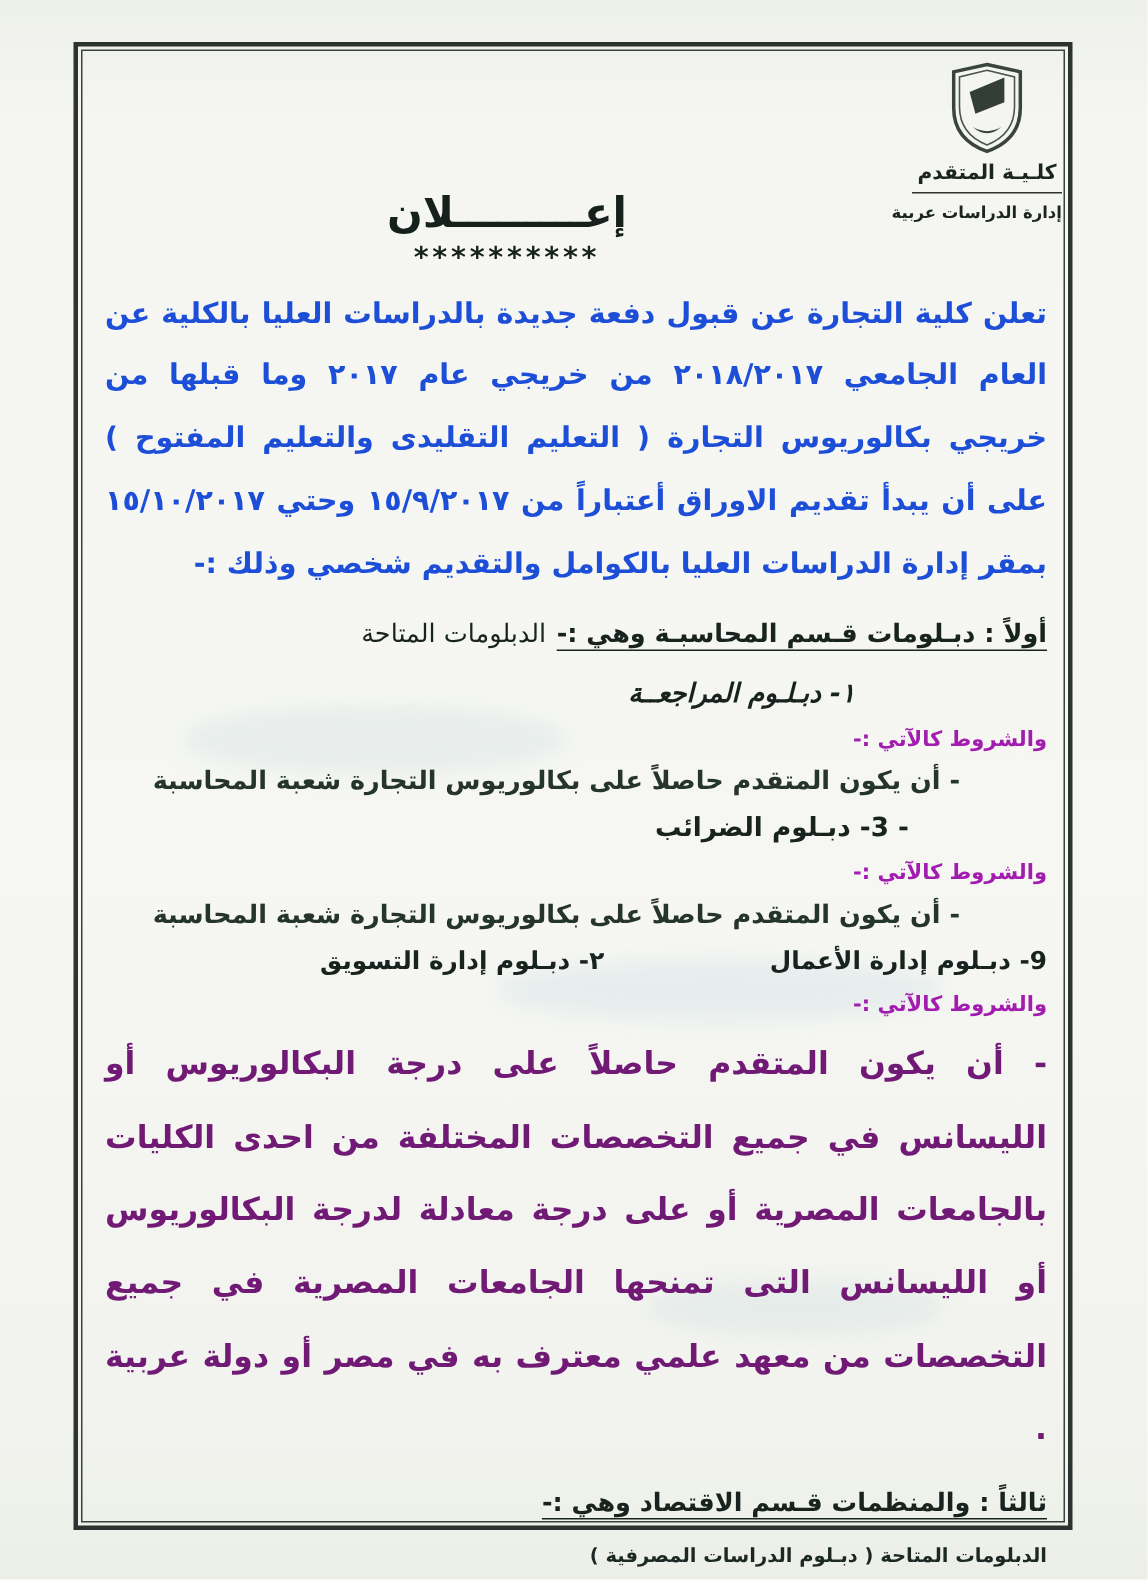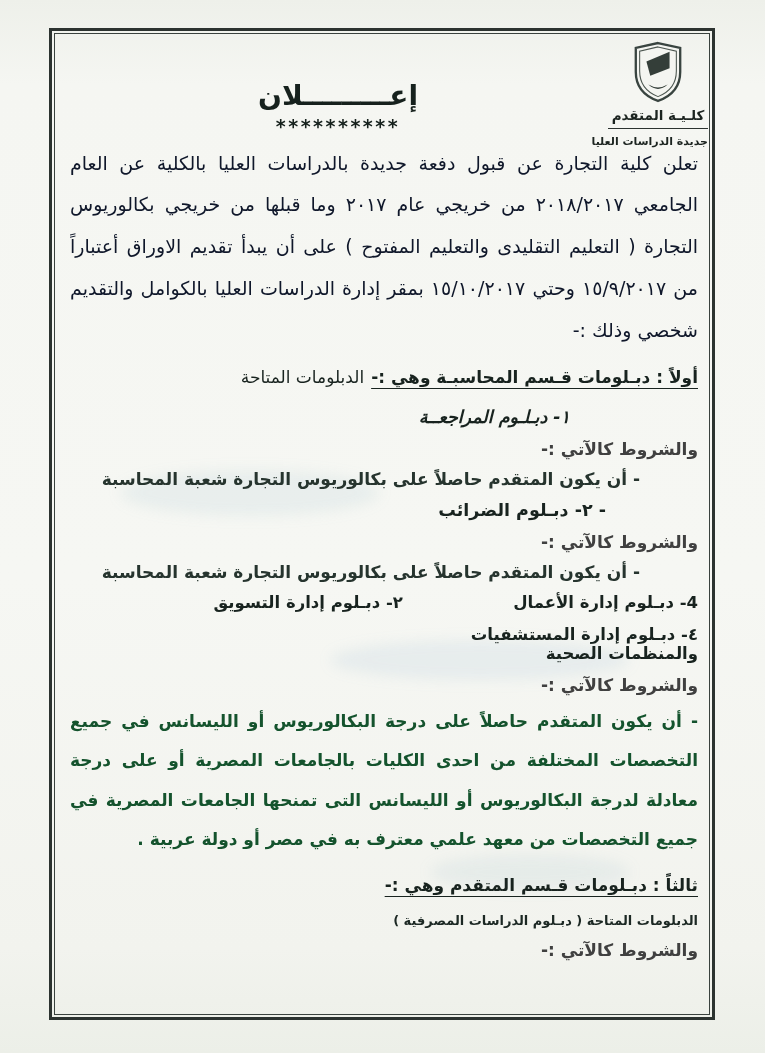--- a/index.html
+++ b/index.html
@@ -28,43 +28,43 @@
   
   .corner{position:absolute;top:10px;left:8px;width:100px;text-align:center;direction:rtl;}
   .corner{right:4px;left:auto;}
   .shield{display:block;margin:0 auto 4px auto;}
   .faculty{
     font-size:13.5px;font-weight:bold;color:#1c2420;letter-spacing:.5px;
     border-bottom:1.6px solid #2c3330;padding-bottom:5px;white-space:nowrap;
   }
   .dept{font-size:11px;font-weight:bold;color:#1c2420;margin-top:6px;white-space:nowrap;text-align:right;}
   
-  .title-block{text-align:center;margin:0;padding-top:48px;transform:translateX(-46px);}
+  .title-block{text-align:center;margin:0;padding-top:94px;transform:translateX(-46px);}
   .title{font-size:28px;font-weight:bold;color:#16211d;line-height:1.2;}
   .stars{font-size:19px;font-weight:bold;letter-spacing:2.5px;color:#16211d;margin-top:2px;}
   
   .intro{
-    margin-top:6px;font-size:19px;font-weight:normal;line-height:2.2;
-    text-align:justify;color:#0f172a;
+    margin-top:6px;font-size:19px;font-weight:bold;line-height:2.2;
+    text-align:justify;color:#1d4ed8;
   }
   
   .sec-heading{margin-top:9px;font-size:17px;font-weight:bold;color:#18231f;line-height:1.9;}
   .u{text-decoration:underline;text-underline-offset:5px;text-decoration-thickness:1.4px;}
   .tail{margin-right:7px;font-weight:normal;}
   .diploma-solo{margin-top:14px;font-size:17.5px;font-weight:bold;color:#18231f;padding-right:128px;font-style:italic;}
   .diploma-solo2{margin-top:11px;font-size:17.5px;font-weight:bold;color:#18231f;padding-right:92px;}
-  .cond-label{margin-top:12px;font-size:17px;font-weight:bold;color:#404040;}
+  .cond-label{margin-top:12px;font-size:14px;font-weight:bold;color:#a21caf;}
   .cond-line{margin-top:10px;font-size:17px;font-weight:600;padding-right:58px;color:#26342e;}
   .diploma-grid{
     display:grid;grid-template-columns:47% 53%;row-gap:13px;margin-top:11px;
     font-size:16.5px;font-weight:bold;color:#18231f;
   }
   .cond-par{
-    margin-top:7px;font-size:17px;font-weight:600;line-height:2.32;
-    text-align:justify;color:#14532d;
+    margin-top:7px;font-size:21px;font-weight:600;line-height:2.32;
+    text-align:justify;color:#701a75;
   }
   .avail-line{margin-top:12px;font-size:13px;font-weight:bold;color:#1c2824;}
 </style>
 </head>
 <body>
 
 <div class="smudge sm1"></div>
 <div class="smudge sm2"></div>
 <div class="smudge sm3"></div>
 
@@ -74,48 +74,47 @@
   <div class="content">
 
     <div class="corner">
       <svg class="shield" width="56" height="62" viewBox="0 0 58 64" aria-hidden="true">
         <path d="M29 2 L52 7 L52 32 C52 48 43 57 29 62 C15 57 6 48 6 32 L6 7 Z" fill="#f4f5f1" stroke="#394440" stroke-width="2.4"></path>
         <path d="M29 6 L48 10.5 L48 31 C48 44.5 40.5 53 29 57.5 C17.5 53 10 44.5 10 31 L10 10.5 Z" fill="none" stroke="#4b554f" stroke-width="1.1"></path>
         <polygon points="17,21 41,11 41,28 21,36" fill="#343e39"></polygon>
         <path d="M19 45 q10 6 20 0 q-10 9 -20 0" fill="#343e39"></path>
       </svg>
       <div class="faculty">كلـيـة المتقدم</div>
-      <div class="dept">جديدة الدراسات العليا</div>
+      <div class="dept">إدارة الدراسات عربية</div>
     </div>
 
     <div class="title-block">
       <div class="title">إعـــــــــلان</div>
       <div class="stars">**********</div>
     </div>
 
     <div class="intro">تعلن كلية التجارة عن قبول دفعة جديدة بالدراسات العليا بالكلية عن العام الجامعي ٢٠١٨/٢٠١٧ من خريجي عام ٢٠١٧ وما قبلها من خريجي بكالوريوس التجارة ( التعليم التقليدى والتعليم المفتوح ) على أن يبدأ تقديم الاوراق أعتباراً من ١٥/٩/٢٠١٧ وحتي ١٥/١٠/٢٠١٧ بمقر إدارة الدراسات العليا بالكوامل والتقديم شخصي وذلك :-</div>
 
     <div class="sec-heading">
       <span class="u">أولاً : دبـلومات قـسم المحاسبـة وهي :-</span><span class="tail">الدبلومات المتاحة</span>
     </div>
     <div class="diploma-solo">١- دبـلـوم المراجعــة</div>
     <div class="cond-label">والشروط كالآتي :-</div>
     <div class="cond-line">- أن يكون المتقدم حاصلاً على بكالوريوس التجارة شعبة المحاسبة</div>
-    <div class="diploma-solo2">- ٢- دبـلوم الضرائب</div>
+    <div class="diploma-solo2">- 3- دبـلوم الضرائب</div>
     <div class="cond-label">والشروط كالآتي :-</div>
     <div class="cond-line">- أن يكون المتقدم حاصلاً على بكالوريوس التجارة شعبة المحاسبة</div>
 
     <div class="diploma-grid">
-      <div>4- دبـلوم إدارة الأعمال</div>
+      <div>9- دبـلوم إدارة الأعمال</div>
       <div>٢- دبـلوم إدارة التسويق</div>
-      <div>٤- دبـلوم إدارة المستشفيات والمنظمات الصحية</div>
     </div>
     <div class="cond-label">والشروط كالآتي :-</div>
     <div class="cond-par">- أن يكون المتقدم حاصلاً على درجة البكالوريوس أو الليسانس في جميع التخصصات المختلفة من احدى الكليات بالجامعات المصرية أو على درجة معادلة لدرجة البكالوريوس أو الليسانس التى تمنحها الجامعات المصرية في جميع التخصصات من معهد علمي معترف به في مصر أو دولة عربية .</div>
 
     <div class="sec-heading">
-      <span class="u">ثالثاً : دبـلومات قـسم المتقدم وهي :-</span>
+      <span class="u">ثالثاً : والمنظمات قـسم الاقتصاد وهي :-</span>
     </div>
     <div class="avail-line">الدبلومات المتاحة ( دبـلوم الدراسات المصرفية )</div>
     <div class="cond-label">والشروط كالآتي :-</div>
 
   </div>
 </div>
 
 </body></html>

